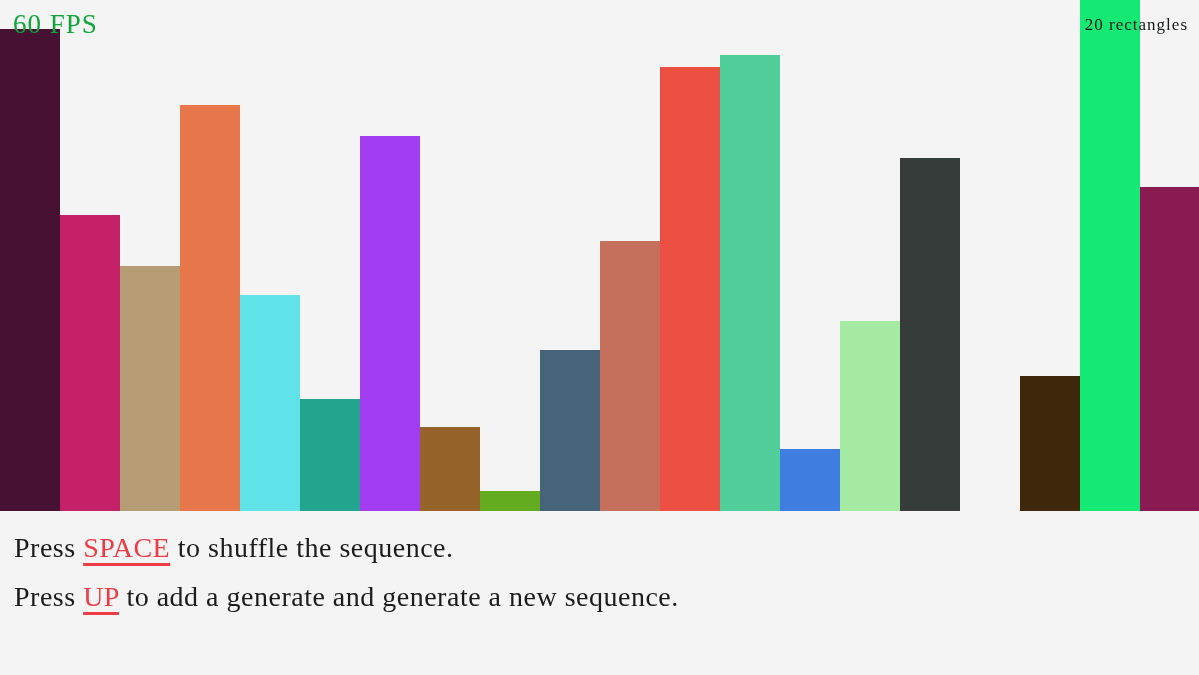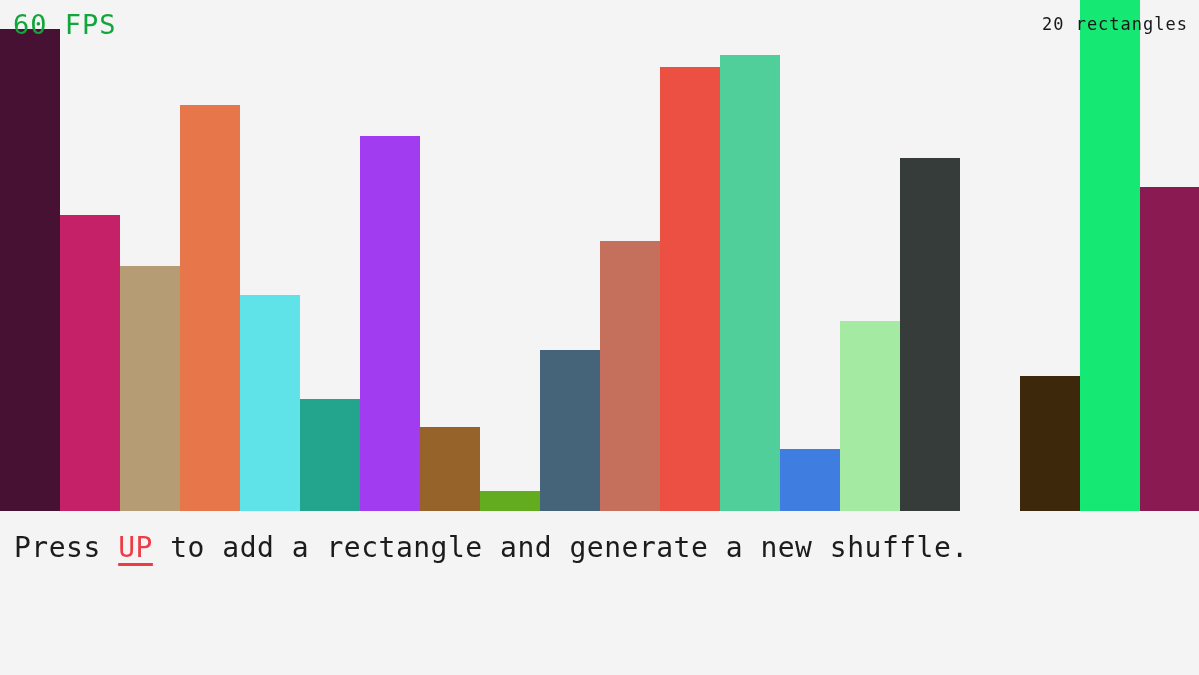--- a/index.html
+++ b/index.html
@@ -13,20 +13,21 @@
     overflow: hidden;
     font-family: "DejaVu Sans Mono", "Liberation Mono", monospace;
     position: relative;
   }
 
   #app {
     position: relative;
     width: 1199px;
     height: 675px;
     background: #f4f4f4;
+    font-family: Liberation Serif, serif;
   }
 
   
   #chart-area {
     position: absolute;
     left: 0;
     top: 0;
     width: 1199px;
     height: 511px;
   }
@@ -114,16 +115,17 @@
       <div class="bar" style="left: 900px; width: 60px; height: 353px; background: rgb(54, 60, 58);"></div>
       <div class="bar" style="left: 1020px; width: 60px; height: 135px; background: rgb(61, 40, 12);"></div>
       <div class="bar" style="left: 1080px; width: 60px; height: 511px; background: rgb(22, 232, 116);"></div>
       <div class="bar" style="left: 1140px; width: 60px; height: 324px; background: rgb(138, 26, 82);"></div>
     </div>
 
   <div id="fps-label">60 FPS</div>
   <div id="count-label">20 rectangles</div>
 
   <div id="instructions">
-      <div class="instruction-line"><span>Press </span><span class="key">UP</span><span> to add a rectangle and generate a new shuffle.</span></div>
+      <div class="instruction-line"><span>Press </span><span class="key">SPACE</span><span> to shuffle the sequence.</span></div>
+      <div class="instruction-line"><span>Press </span><span class="key">UP</span><span> to add a generate and generate a new sequence.</span></div>
     </div>
 
 </div>
 
 </body></html>

